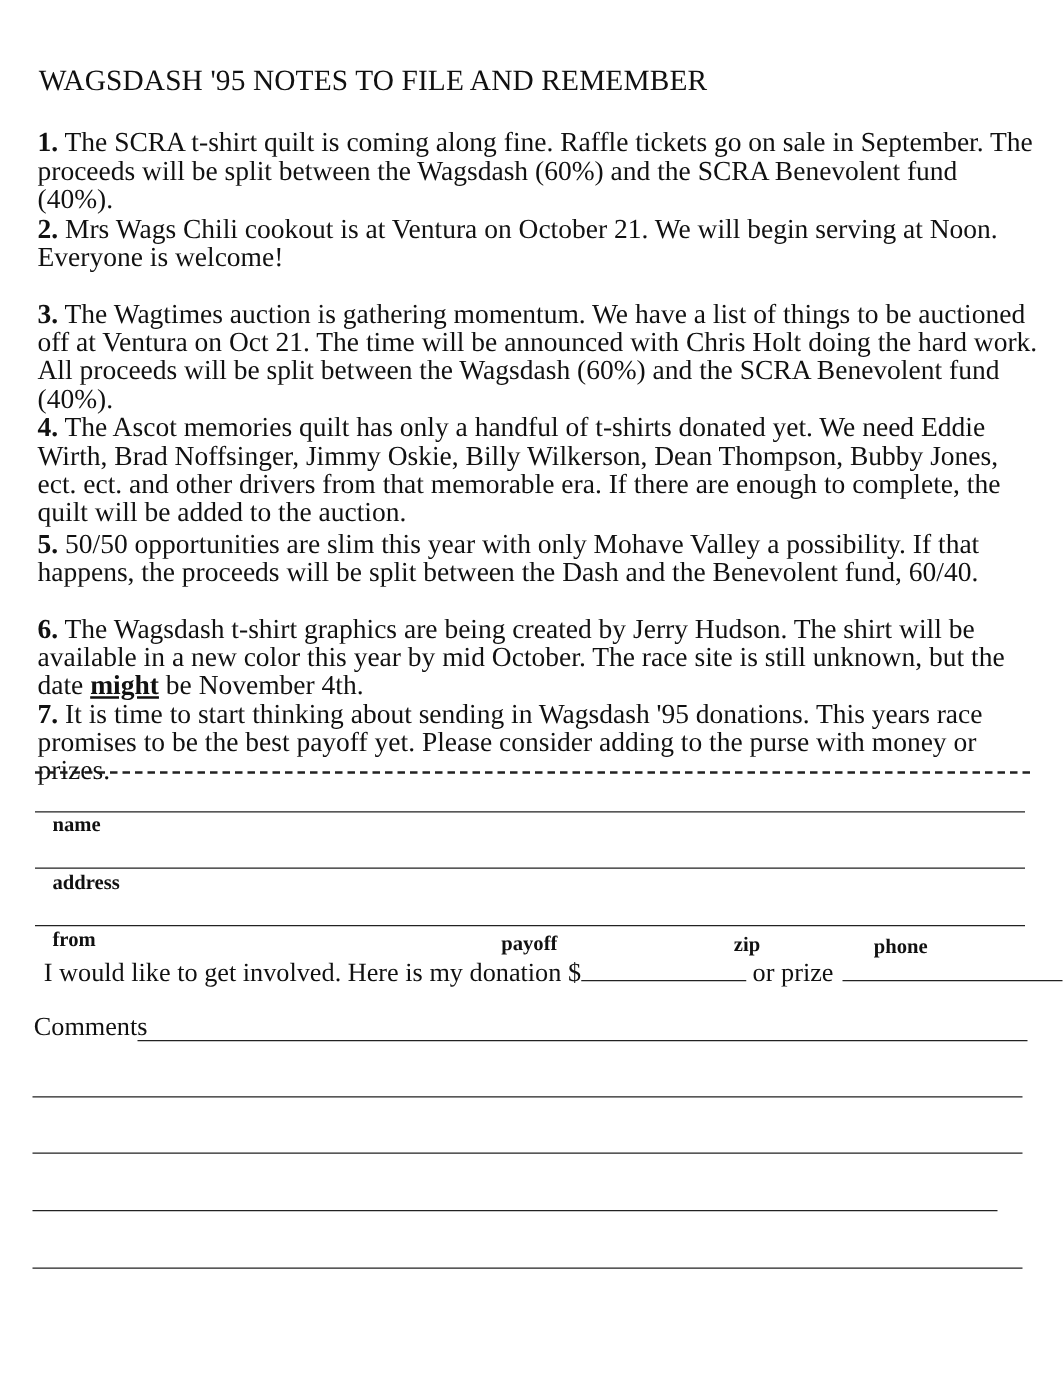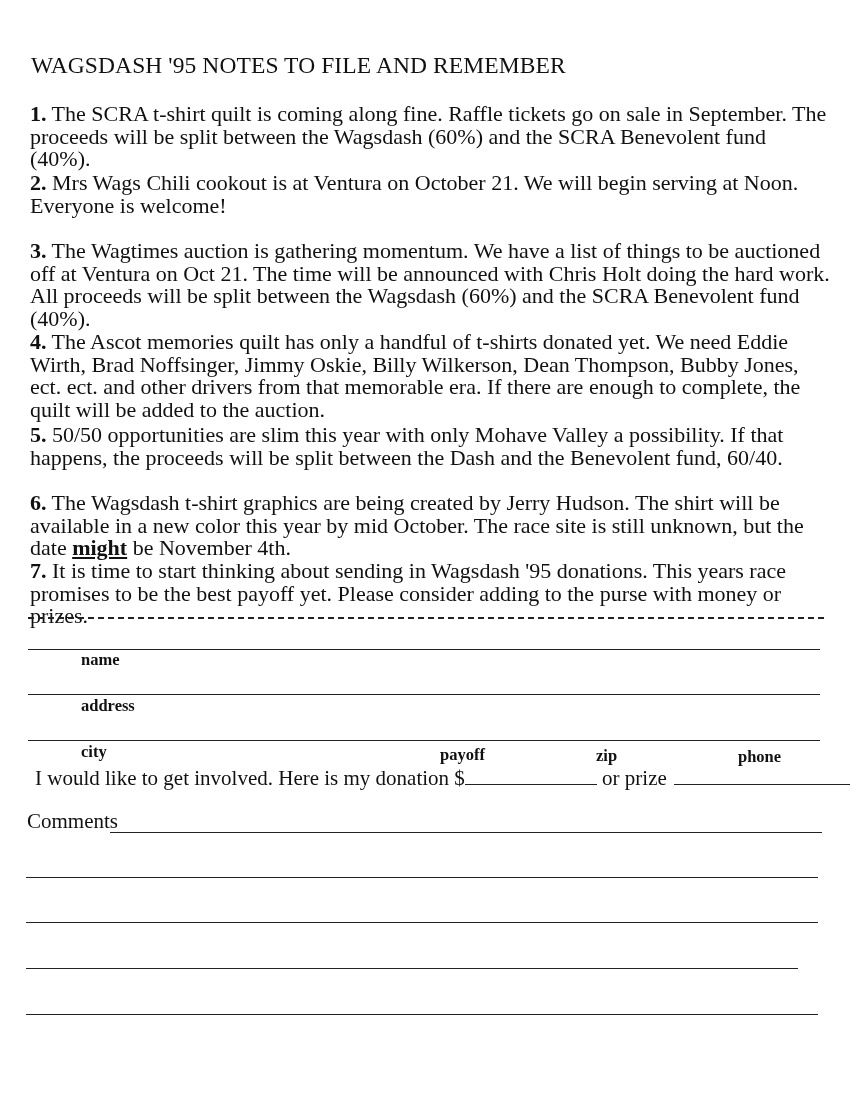--- a/index.html
+++ b/index.html
@@ -4,21 +4,21 @@
   <style>
     html, body { margin: 0; padding: 0; background: #ffffff; }
     body { width: 850px; height: 1100px; position: relative; overflow: hidden;
       font-family: "Liberation Serif", "DejaVu Serif", serif; color: #111; }
     .title { position: absolute; left: 31px; top: 52px; font-size: 23.5px; font-weight: normal; letter-spacing: 0.1px; white-space: nowrap; }
     .item { position: absolute; left: 30px; font-size: 22px; line-height: 22.5px; width: 800px; }
     .item .num { font-weight: bold; }
     .item u { font-weight: bold; }
     .dash-sep { position: absolute; left: 28px; width: 796px; top: 617px; height: 0; border-top: 2px dashed #222; }
     .rule { position: absolute; height: 0; border-top: 1.6px solid #222; }
-    .lbl { position: absolute; font-size: 16.5px; font-weight: bold; white-space: nowrap; margin-left: 39px; }
+    .lbl { position: absolute; font-size: 16.5px; font-weight: bold; white-space: nowrap; }
     .txt { position: absolute; font-size: 21px; white-space: nowrap; }
     .blank { display: inline-block; border-bottom: 1.5px solid #222; height: 14px; vertical-align: baseline; }
   </style>
 </head>
 <body>
 
 <div class="title">WAGSDASH '95 NOTES TO FILE AND REMEMBER</div>
 
 <div class="item" style="top:103px">
   <span class="num">1.</span>
@@ -51,23 +51,23 @@
 
 <div class="dash-sep"></div>
 
 <div class="rule" style="left:28px; width:792px; top:649px"></div>
 <div class="lbl" style="left:42px; top:650px">name</div>
 
 <div class="rule" style="left:28px; width:792px; top:694px"></div>
 <div class="lbl" style="left:42px; top:696px">address</div>
 
 <div class="rule" style="left:28px; width:792px; top:740px"></div>
-<div class="lbl" style="left:42px; top:742px">city</div>
+<div class="lbl" style="left:42px; top:742px">from</div>
 <div class="lbl" style="left:401px; top:745px">payoff</div>
-<div class="lbl" style="left:557px; top:746px">zip</div>
+<div class="lbl" style="left:587px; top:746px">zip</div>
 <div class="lbl" style="left:699px; top:747px">phone</div>
 
 <div class="txt" style="left:35px; top:766px">
   <span>I would like to get involved. Here is my donation</span>
   <span>$</span><span class="blank" style="width:132px"></span>
   <span>or prize</span>
   <span class="blank" style="width:184px; margin-left:2px"></span>
 </div>
 
 <div class="txt" style="left:27px; top:809px">Comments</div>

